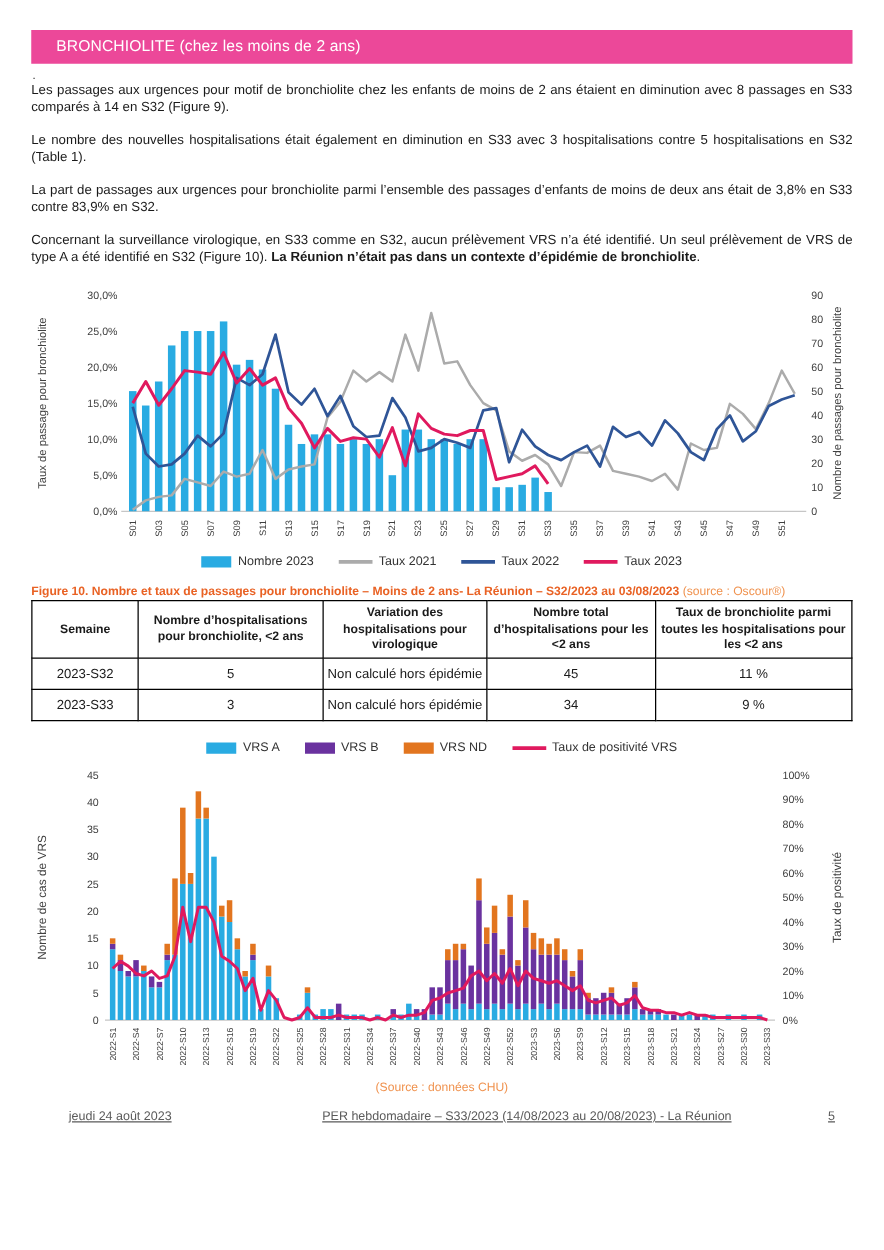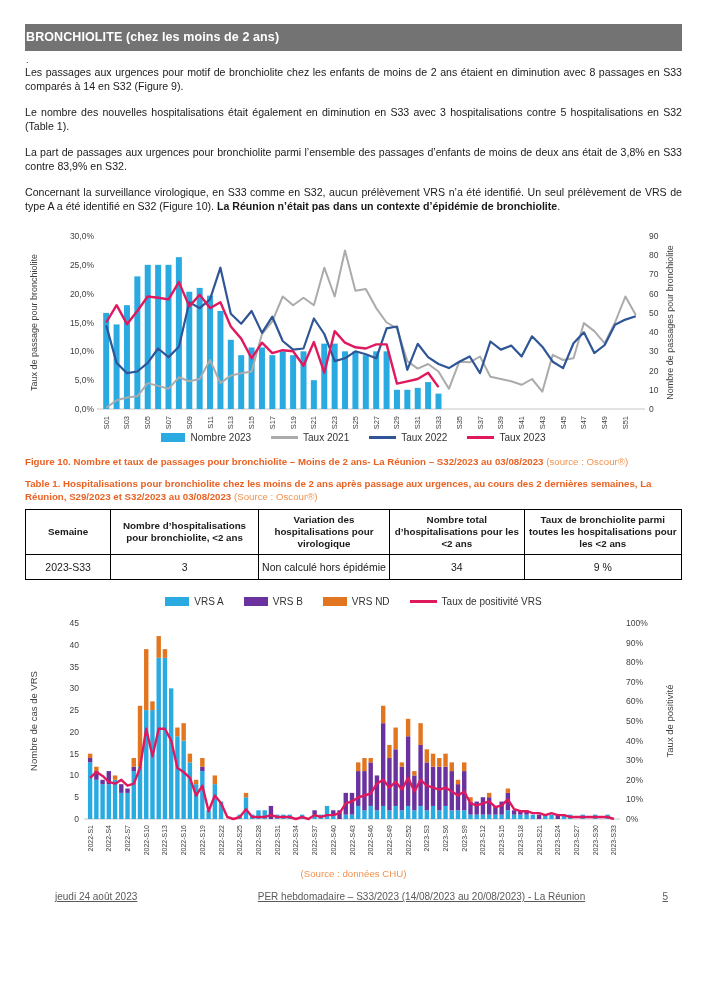--- a/index.html
+++ b/index.html
@@ -2,28 +2,28 @@
 <html><head>
 <meta charset="utf-8">
 <style>
   html,body{margin:0;padding:0;}
   body{
     width:707px;height:1000px;overflow:hidden;background:#fff;
     font-family:"Liberation Sans",sans-serif;color:#1a1a1a;position:relative;
   }
   .content{padding:0 25px;}
   .titlebar{
-    margin-top:24px;background:#737373;color:#fff;font-weight:bold;
-    font-size:12.5px;padding:6px 1px 7px;letter-spacing:.1px;
+    margin-top:24px;background:#ec4899;color:#fff;font-weight:normal;
+    font-size:12.5px;padding:6px 20px 7px;letter-spacing:.1px;
   }
   .stray{font-size:9px;margin:5px 0 1px 1px;line-height:1;}
   .para{font-size:10.6px;line-height:1.32;text-align:justify;margin:0 0 12px;}
   .para b{font-weight:bold;}
   .chart1-svg{display:block;margin-top:8px;}
-  .legend-row{display:flex;justify-content:center;align-items:center;margin:0 0 2px;}
+  .legend-row{display:flex;justify-content:center;align-items:center;margin:12px 0 2px;}
   .leg{display:inline-flex;align-items:center;font-size:10px;color:#333;margin:0 10px;}
   .sw-rect{width:24px;height:9px;display:inline-block;margin-right:5px;}
   .sw-line{width:27px;height:3px;display:inline-block;margin-right:5px;}
   .figcap{font-size:9.7px;font-weight:bold;color:#E96224;margin:13px 0 0;line-height:1.3;}
   .figcap .src{color:#F0924E;font-weight:normal;}
   .tablecap{font-size:9.7px;font-weight:bold;color:#E96224;margin:10px 0 5px;line-height:1.3;}
   .tablecap .src{color:#F0924E;font-weight:normal;}
   table{width:100%;border-collapse:collapse;border:1.5px solid #000;}
   th,td{border:1px solid #000;text-align:center;vertical-align:middle;}
   th{font-size:9.8px;font-weight:bold;padding:4px 3px;line-height:1.25;}
@@ -153,40 +153,46 @@
         <span>Taux 2022</span>
       </span>
       <span class="leg">
         <span class="sw-line" style="background: rgb(224, 25, 94);"></span>
         <span>Taux 2023</span>
       </span>
     </div>
 
   <p class="figcap"><span>Figure 10. Nombre et taux de passages pour bronchiolite – Moins de 2 ans- La Réunion – S32/2023 au 03/08/2023</span> <span class="src">(source : Oscour®)</span></p>
 
-  <p class="tablecap"><span>Table 1. Hospitalisations pour bronchiolite chez les moins de 2 ans après passage aux urgences, au cours des 2 dernières semaines, La Réunion, S29/2023 et S32/2023 au 03/08/2023</span> <span class="src">(Source : Oscour®)</span></p>
 
   <table>
     <colgroup>
       <col style="width:13%">
         <col style="width:22.5%">
         <col style="width:20%">
         <col style="width:20.5%">
         <col style="width:24%">
     </colgroup>
     <thead>
       <tr>
         <th>Semaine</th>
         <th>Nombre d’hospitalisations pour bronchiolite, &lt;2 ans</th>
         <th>Variation des hospitalisations pour virologique</th>
         <th>Nombre total d’hospitalisations pour les &lt;2 ans</th>
         <th>Taux de bronchiolite parmi toutes les hospitalisations pour les &lt;2 ans</th>
       </tr>
     </thead>
     <tbody>
+      <tr>
+        <td>2023-S32</td>
+        <td>5</td>
+        <td>Non calculé hors épidémie</td>
+        <td>45</td>
+        <td>11 %</td>
+      </tr>
       <tr>
         <td>2023-S33</td>
         <td>3</td>
         <td>Non calculé hors épidémie</td>
         <td>34</td>
         <td>9 %</td>
       </tr>
     </tbody>
   </table>
 

